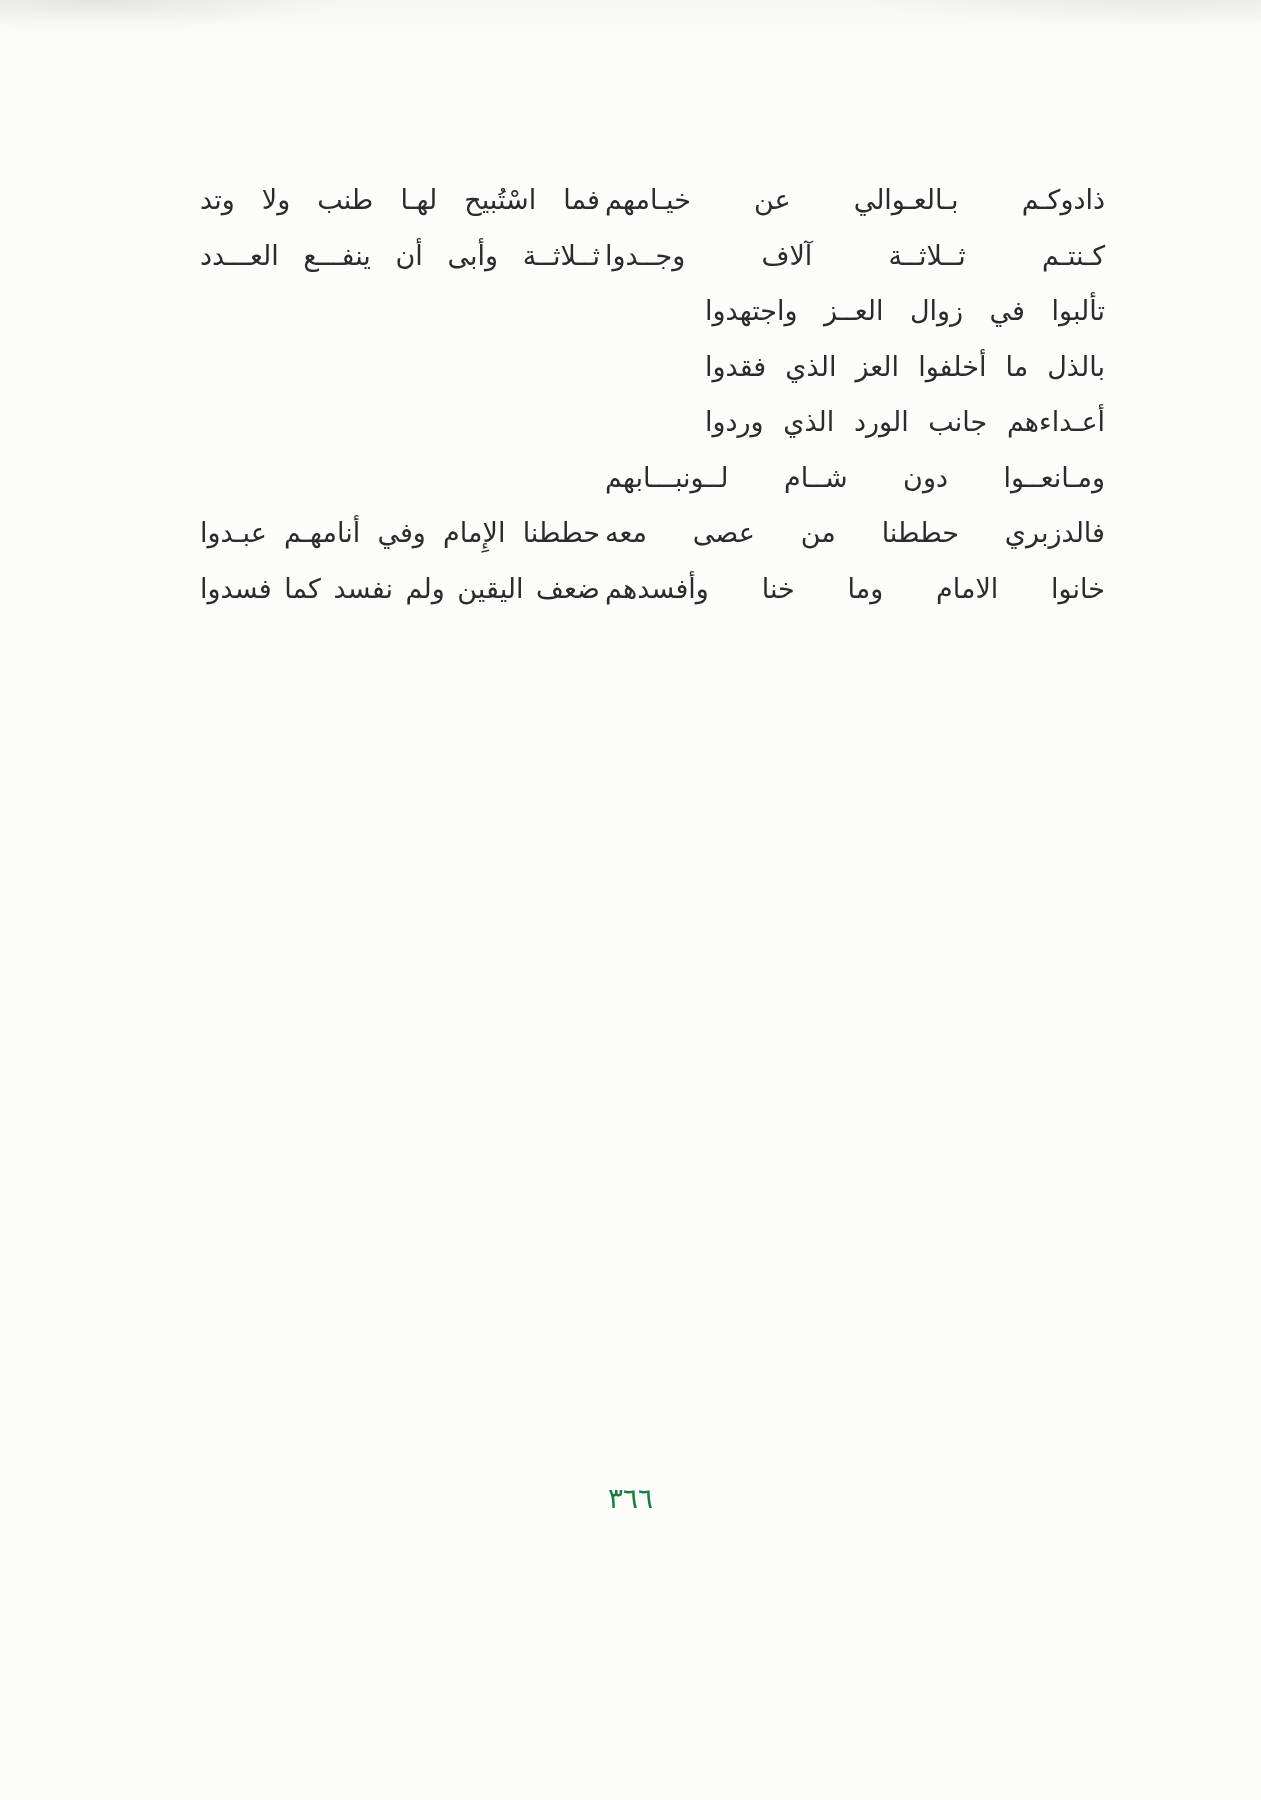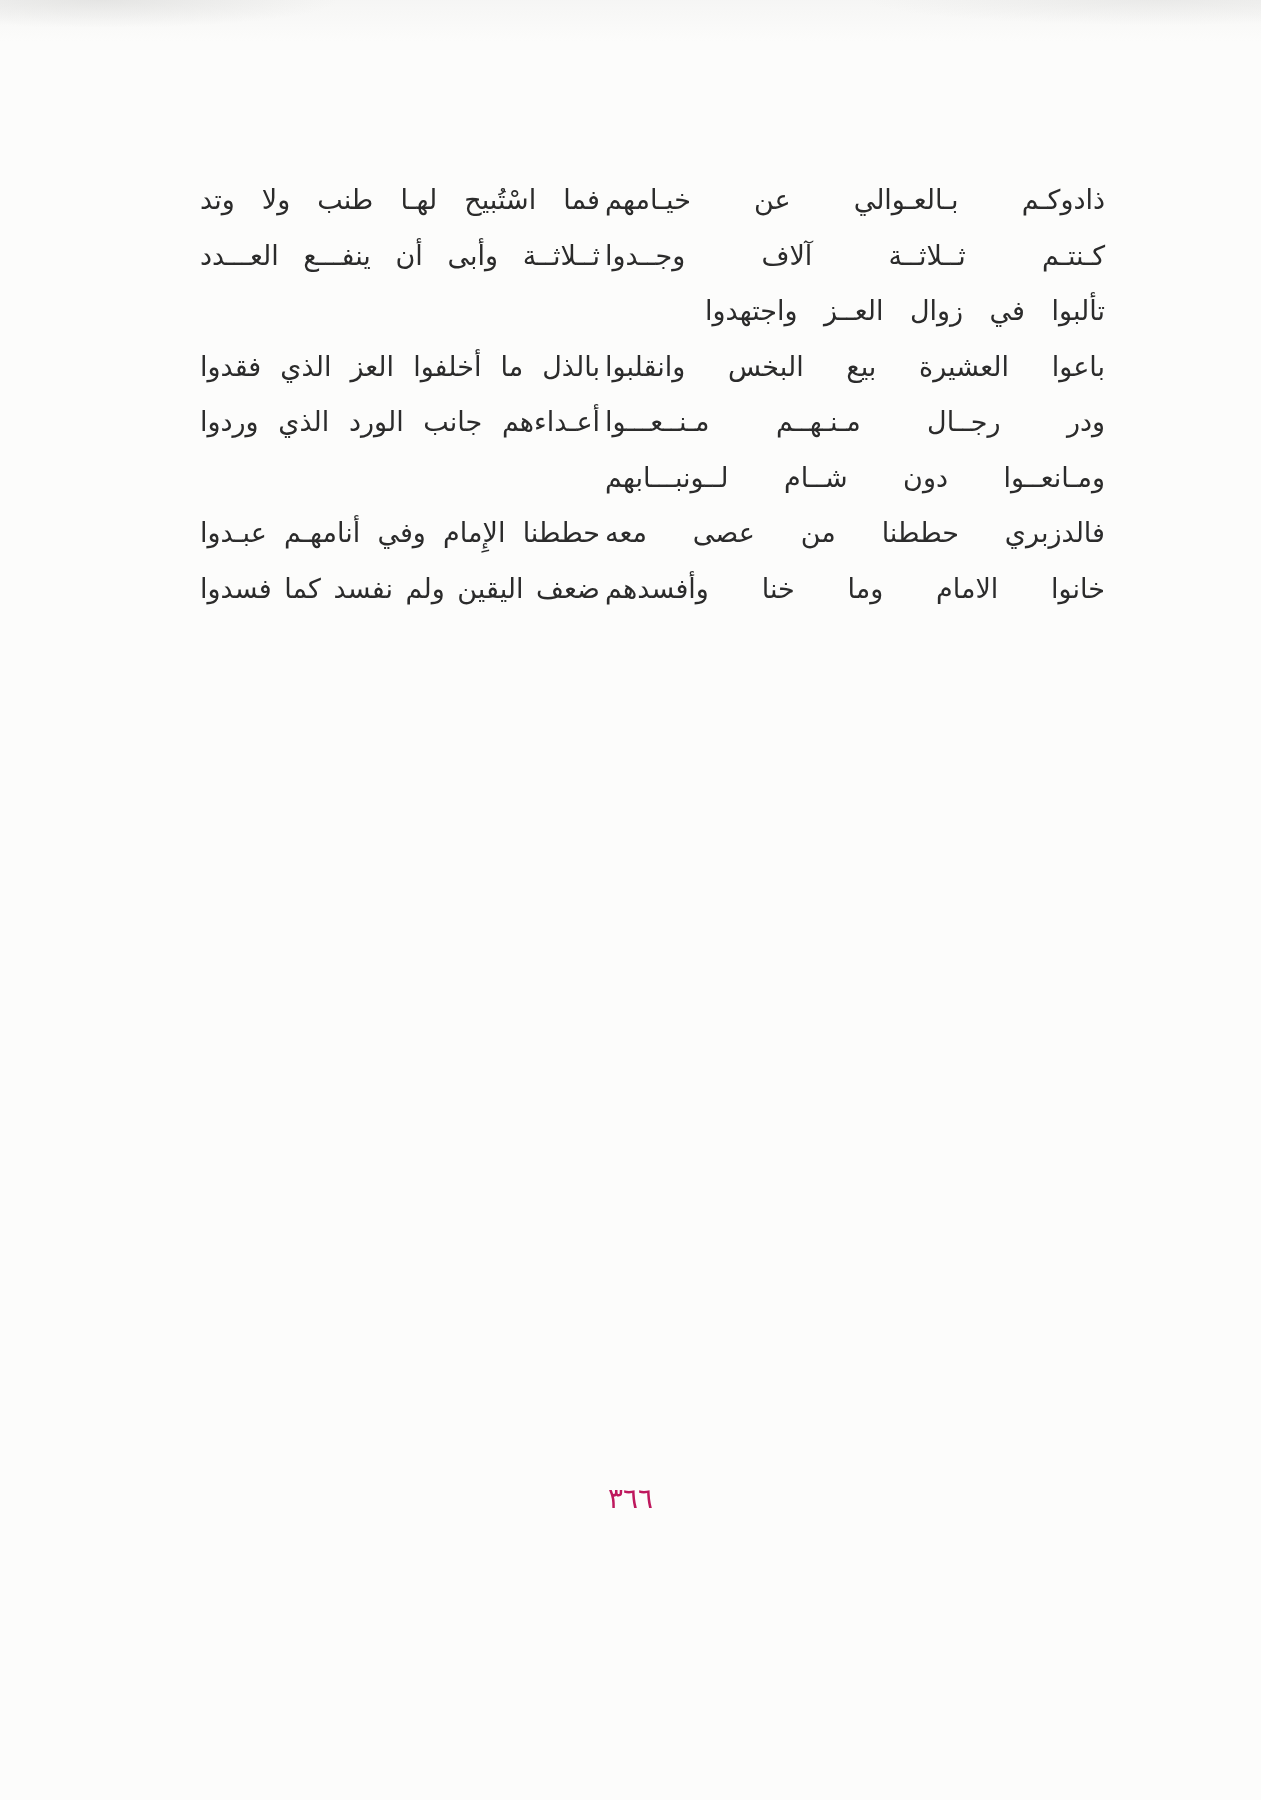--- a/index.html
+++ b/index.html
@@ -53,46 +53,44 @@
   .hemistich.ajuz { width: 400px; margin-left: 44px; }
   .page-number {
     position: absolute;
     top: 1482px;
     left: 0;
     width: 100%;
     text-align: center;
     font-size: 28px;
     letter-spacing: 2px;
     direction: rtl;
-    color: #be185d;
+    color: #15803d;
   }
 </style>
 </head>
 <body>
 
 <div class="scan-artifacts"></div>
 
 <div class="poem">
   <div class="verse-row">
     <div class="hemistich sadr">ذادوكـم بـالعـوالي عن خيـامهم</div>
     <div class="hemistich ajuz">فما اسْتُبيح لهـا طنب ولا وتد</div>
   </div>
   <div class="verse-row">
     <div class="hemistich sadr">كـنتـم ثــلاثــة آلاف وجــدوا</div>
     <div class="hemistich ajuz">ثــلاثــة وأبى أن ينفـــع العـــدد</div>
   </div>
   <div class="verse-row">
     <div class="hemistich ajuz">تألبوا في زوال العــز واجتهدوا</div>
   </div>
   <div class="verse-row">
-    <div class="hemistich sadr">باعوا العشيرة بيع البخس وانقلبوا</div>
     <div class="hemistich ajuz">بالذل ما أخلفوا العز الذي فقدوا</div>
   </div>
   <div class="verse-row">
-    <div class="hemistich sadr">ودر رجــال مـنـهــم مـنــعـــوا</div>
     <div class="hemistich ajuz">أعـداءهم جانب الورد الذي وردوا</div>
   </div>
   <div class="verse-row">
     <div class="hemistich sadr">ومـانعــوا دون شــام لــونبـــابهم</div>
   </div>
   <div class="verse-row">
     <div class="hemistich sadr">فالدزبري حططنا من عصى معه</div>
     <div class="hemistich ajuz">حططنا الإِمام وفي أنامهـم عبـدوا</div>
   </div>
   <div class="verse-row">

